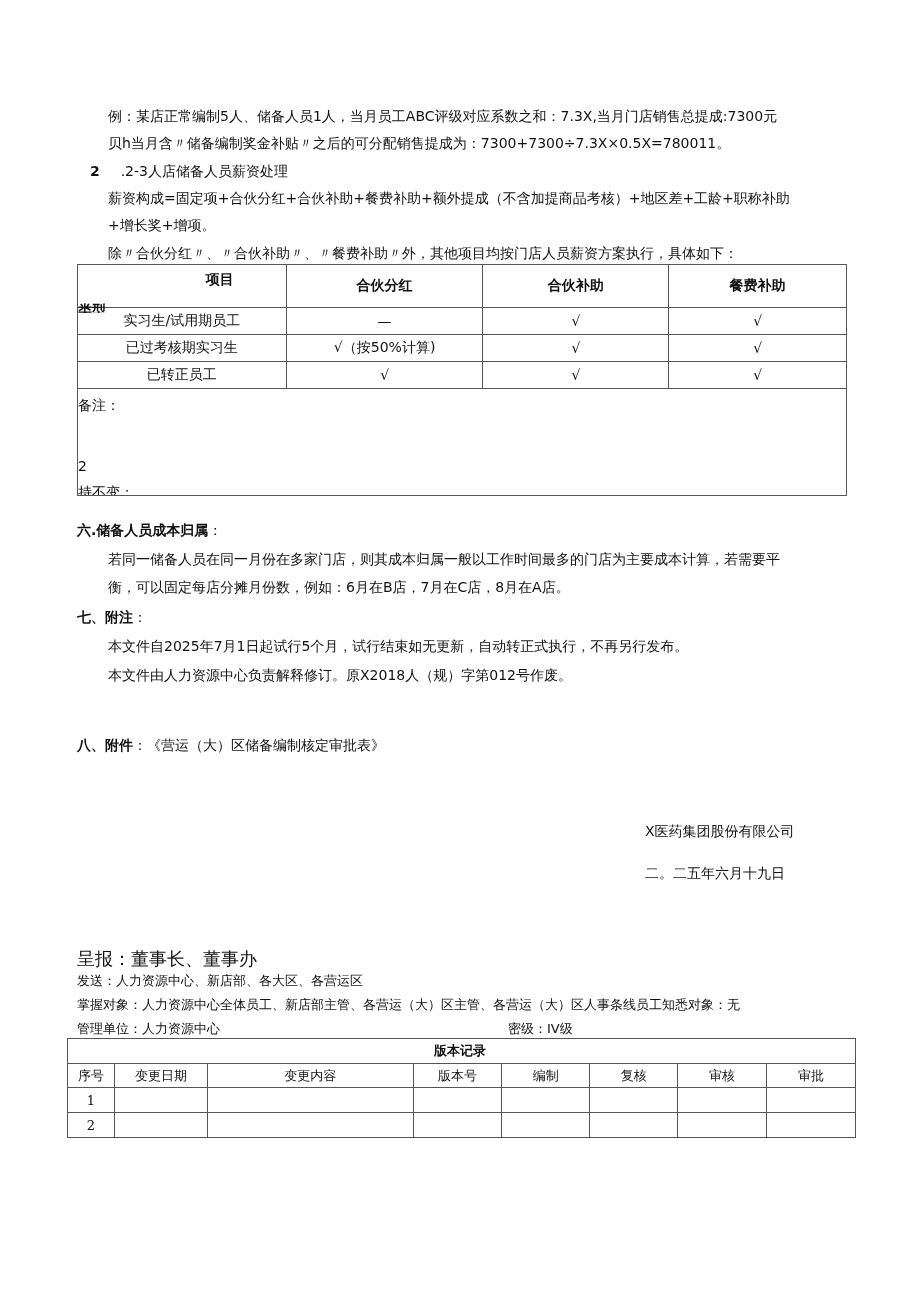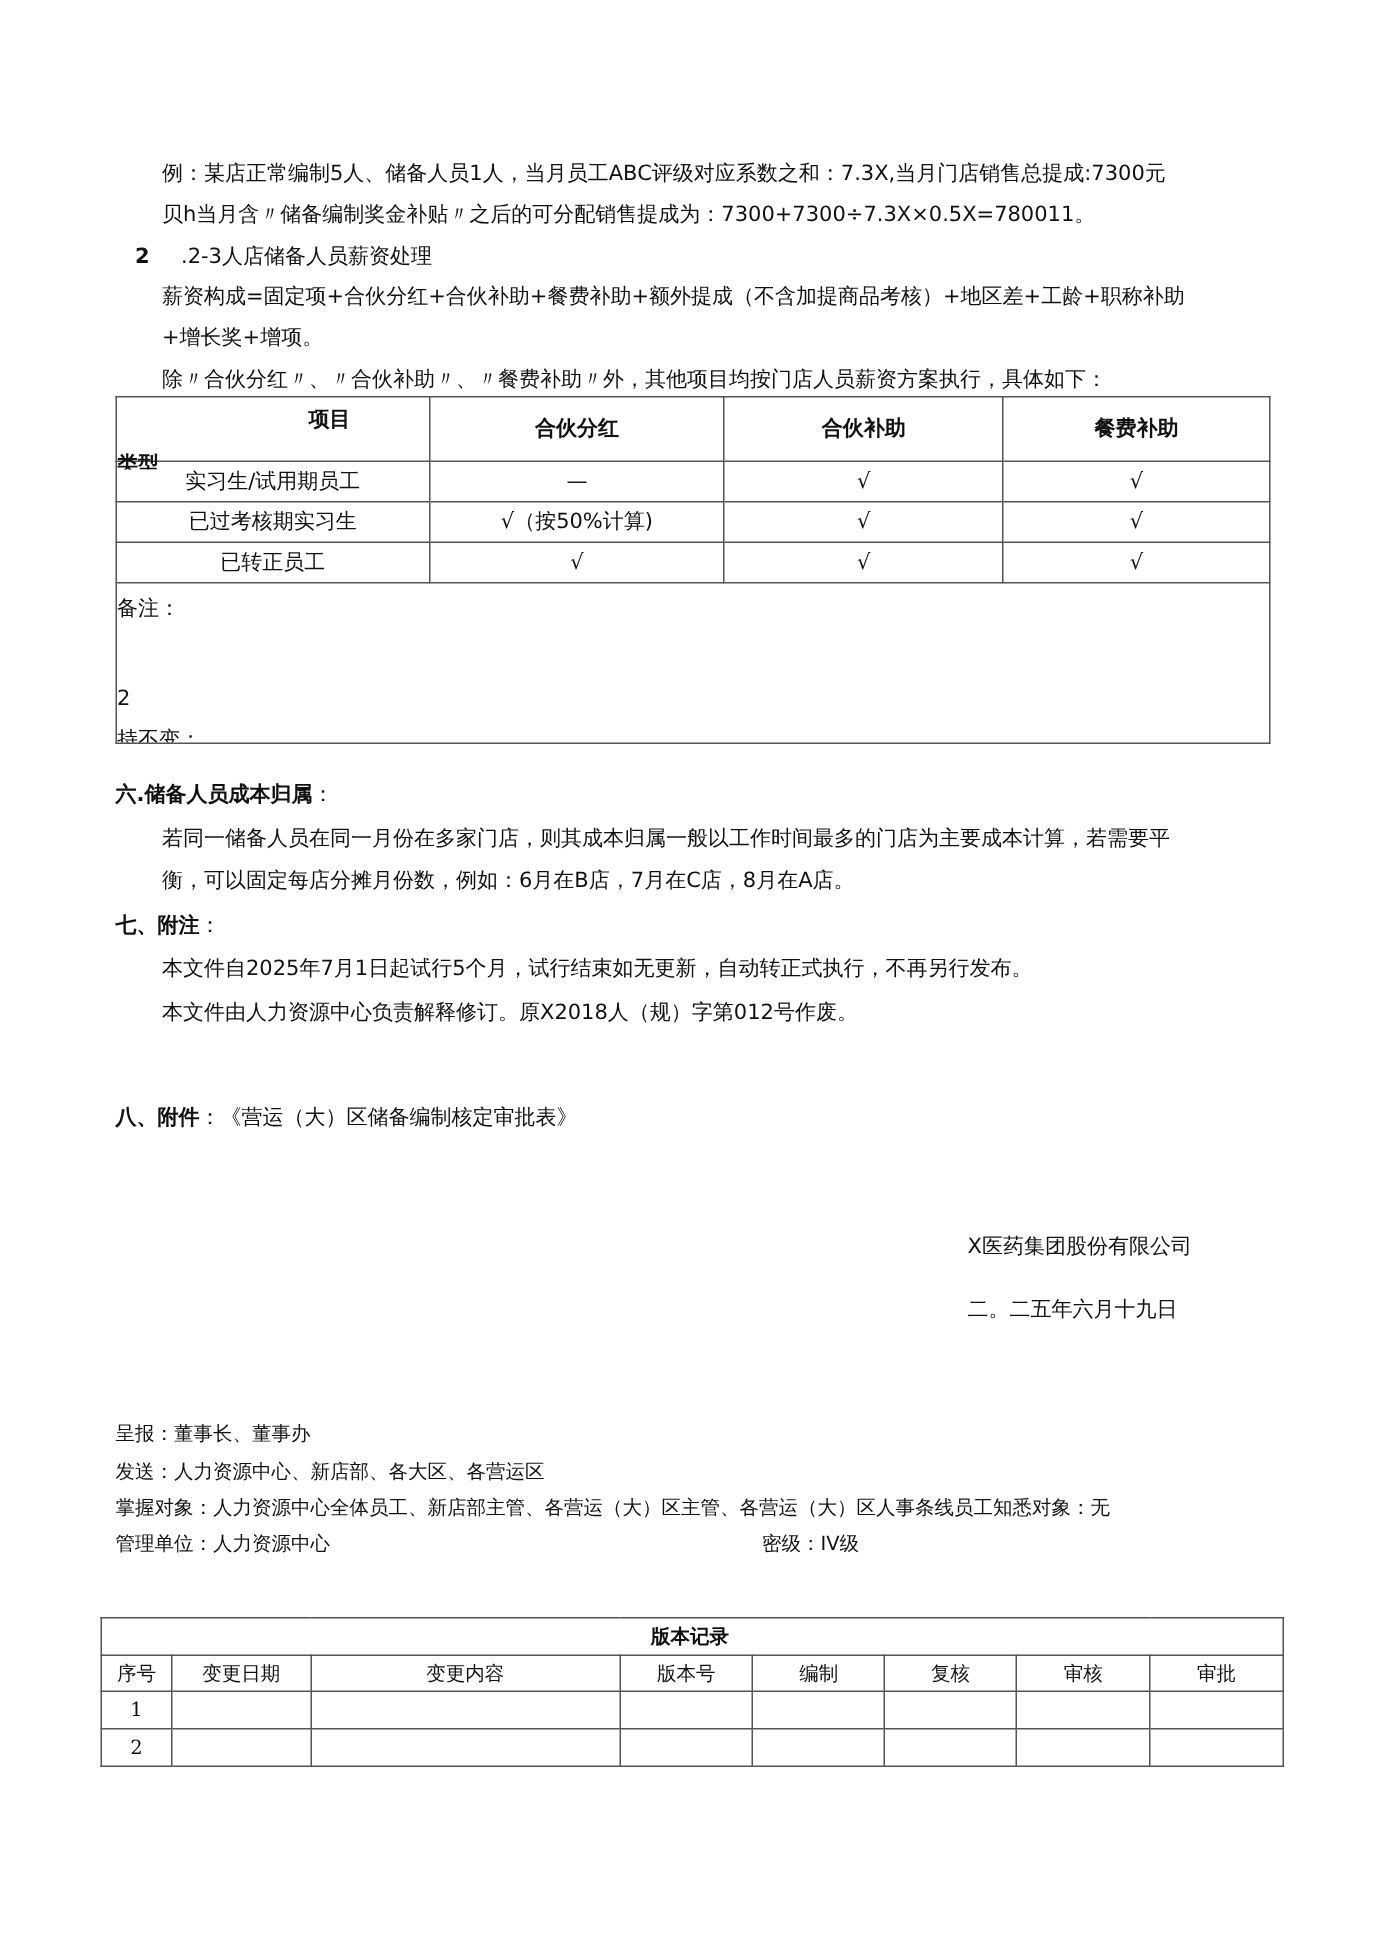--- a/index.html
+++ b/index.html
@@ -90,27 +90,27 @@
 <div class="abs p" style="left:108px;top:637px;">本文件自2025年7月1日起试行5个月，试行结束如无更新，自动转正式执行，不再另行发布。</div>
 <div class="abs p" style="left:108px;top:666px;">本文件由人力资源中心负责解释修订。原X2018人（规）字第012号作废。</div>
 
 <div class="abs p" style="left:77px;top:736px;">
   <span class="b">八、附件</span><span>：《营运（大）区储备编制核定审批表》</span>
 </div>
 
 <div class="abs p" style="left:645px;top:822px;">X医药集团股份有限公司</div>
 <div class="abs p" style="left:645px;top:864px;">二。二五年六月十九日</div>
 
-<div class="abs" style="left:77px;top:947px;font-size:13px;text-align:center;">呈报：董事长、董事办</div>
+<div class="abs" style="left:77px;top:947px;font-size:18px;text-align:center;">呈报：董事长、董事办</div>
 <div class="abs" style="left:77px;top:972px;font-size:13px;">发送：人力资源中心、新店部、各大区、各营运区</div>
 <div class="abs" style="left:77px;top:996px;font-size:13px;">掌握对象：人力资源中心全体员工、新店部主管、各营运（大）区主管、各营运（大）区人事条线员工知悉对象：无</div>
 <div class="abs" style="left:77px;top:1020px;font-size:13px;">管理单位：人力资源中心</div>
 <div class="abs" style="left:508px;top:1020px;font-size:13px;">密级：IV级</div>
 
-<table class="vt" style="left:67px;top:1038px;width:789px;margin-top:40px;">
+<table class="vt" style="left:67px;top:1038px;width:789px;">
   <colgroup>
     <col style="width:47px">
       <col style="width:93px">
       <col style="width:206px">
       <col style="width:89px">
     <col style="width:88px">
       <col style="width:88px">
       <col style="width:89px">
       <col style="width:89px">
   </colgroup>

